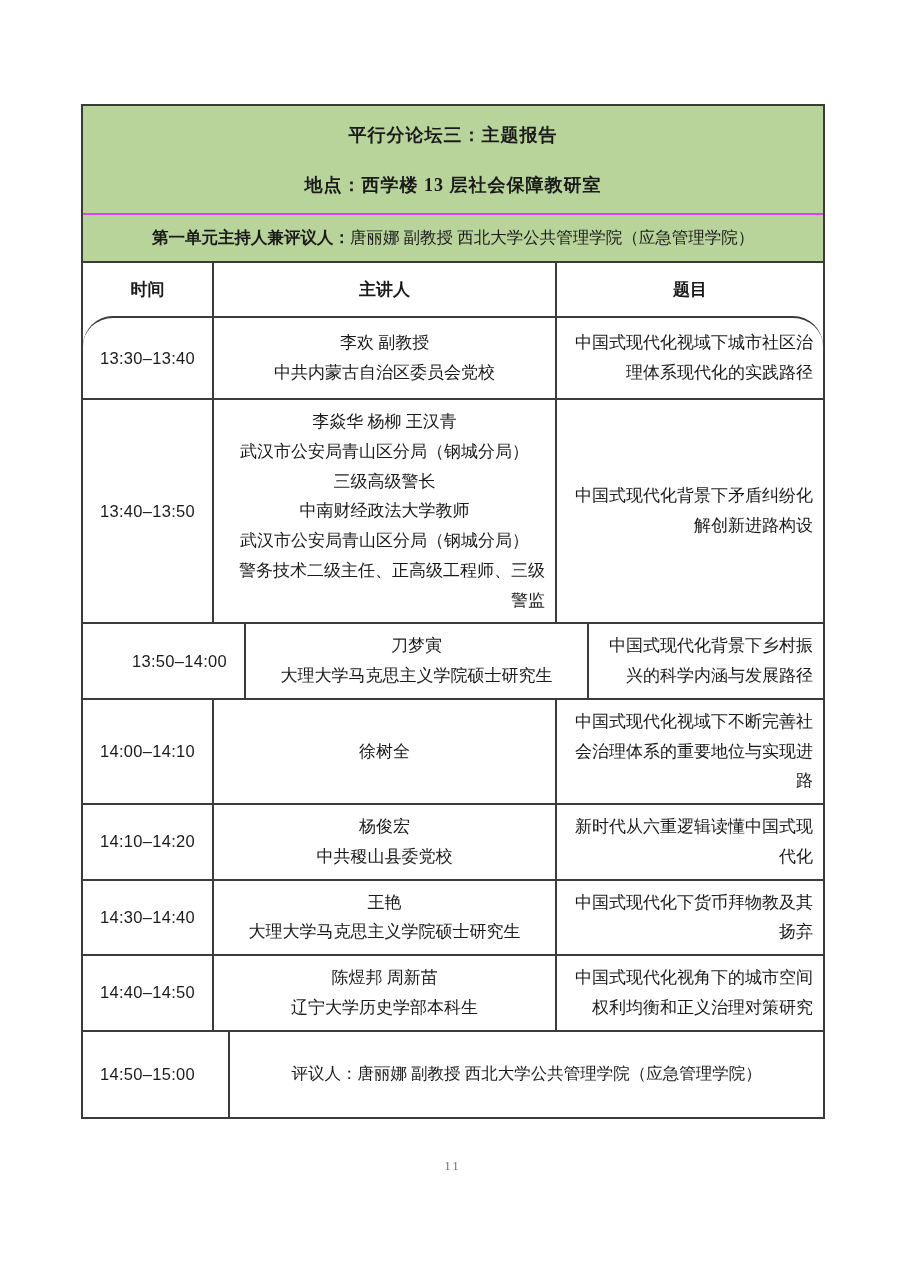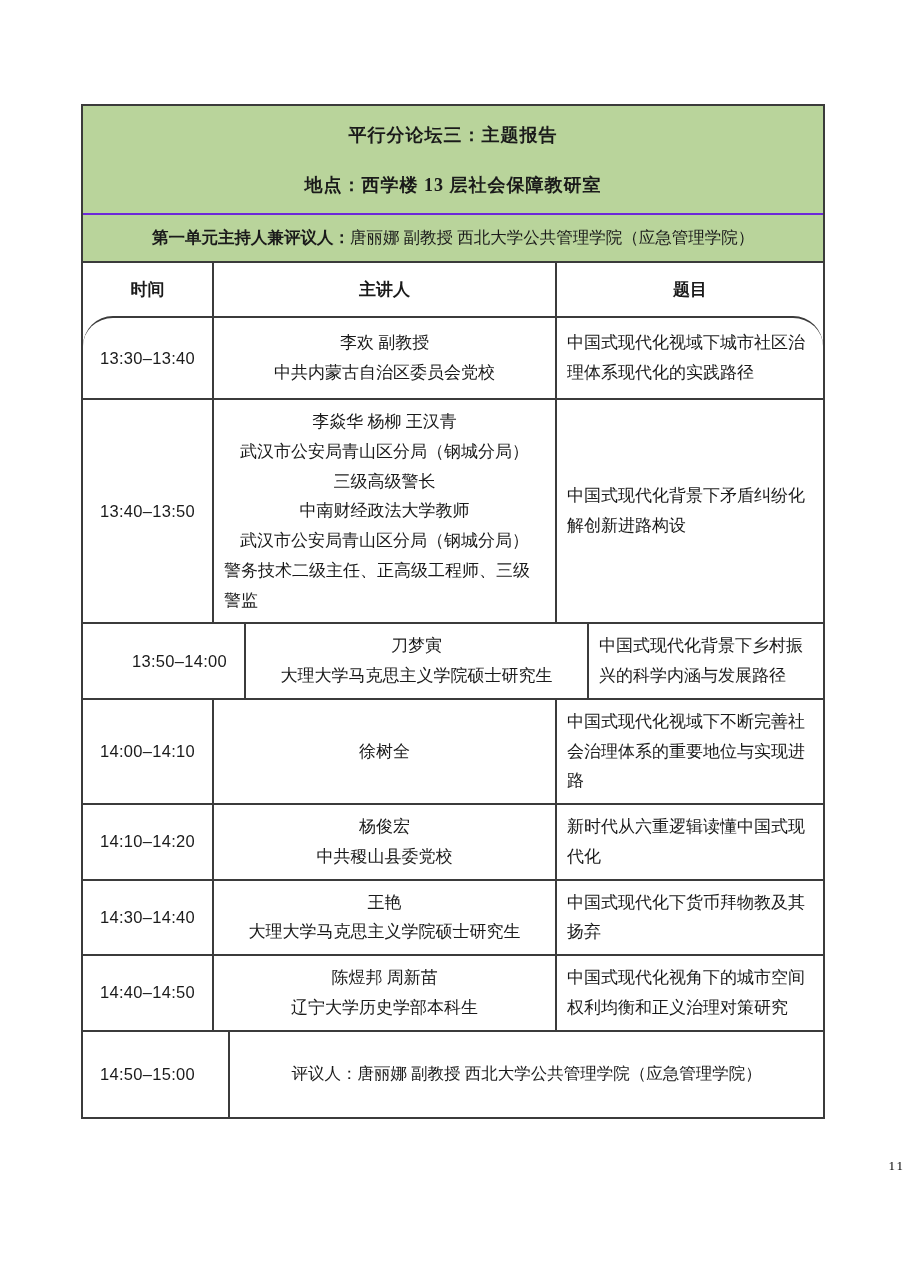--- a/index.html
+++ b/index.html
@@ -29,42 +29,42 @@
   .title-line {
     font-weight: bold;
     font-size: 18px;
     letter-spacing: 1px;
     text-align: center;
   }
 
   
   .subheader {
     min-height: 48px;
-    border-top: 2px solid #6d28d9;
+    border-top: 2px solid #d946ef;
     display: flex; justify-content: center; align-items: center;
     font-size: 16.5px;
     padding: 4px 10px;
     text-align: center;
     white-space: nowrap;
   }
   .subheader .label { font-weight: bold; }
 
   
   .header-row, .trow {
     display: grid;
     grid-template-columns: 129px 343px 1fr;
     border-top: 2px solid #3b3b3b;
   }
   .trow.merged { grid-template-columns: 129px 1fr; gap: 16px; }
   .header-row { min-height: 55px; }
 
   .cell {
     display: flex; flex-direction: column;
     justify-content: center; align-items: center;
-    text-align: left;
+    text-align: right;
     padding: 7px 10px;
     font-size: 17px;
     line-height: 1.75;
   }
   .header-cell { font-weight: bold; font-size: 17px; }
   .speaker-cell, .topic-cell, .merged-cell, .header-cell + .header-cell {
     border-left: 2px solid #3b3b3b;
   }
   .time-cell {
     font-family: "Liberation Sans", "DejaVu Sans", sans-serif;
@@ -82,23 +82,23 @@
   .trow:nth-child(5) { min-height: 70px; }
   .trow:nth-child(6) { min-height: 65px; }
   .trow:nth-child(7) { min-height: 65px; }
   .trow:nth-child(8) { min-height: 87px; }
   .trow:nth-child(9) { min-height: 75px; }
 
   .page-number {
     position: absolute;
     left: 0; right: 0;
     top: 1158px;
-    text-align: right;
+    text-align: center;
     font-size: 13px;
-    color: #000000;
+    color: #737373;
     letter-spacing: 2px;
   }
 </style>
 </head>
 <body>
 
 <div class="doc-table">
 
   <div class="title-block green" style="background: rgb(185, 212, 155);">
     <div class="title-line">平行分论坛三：主题报告</div>

